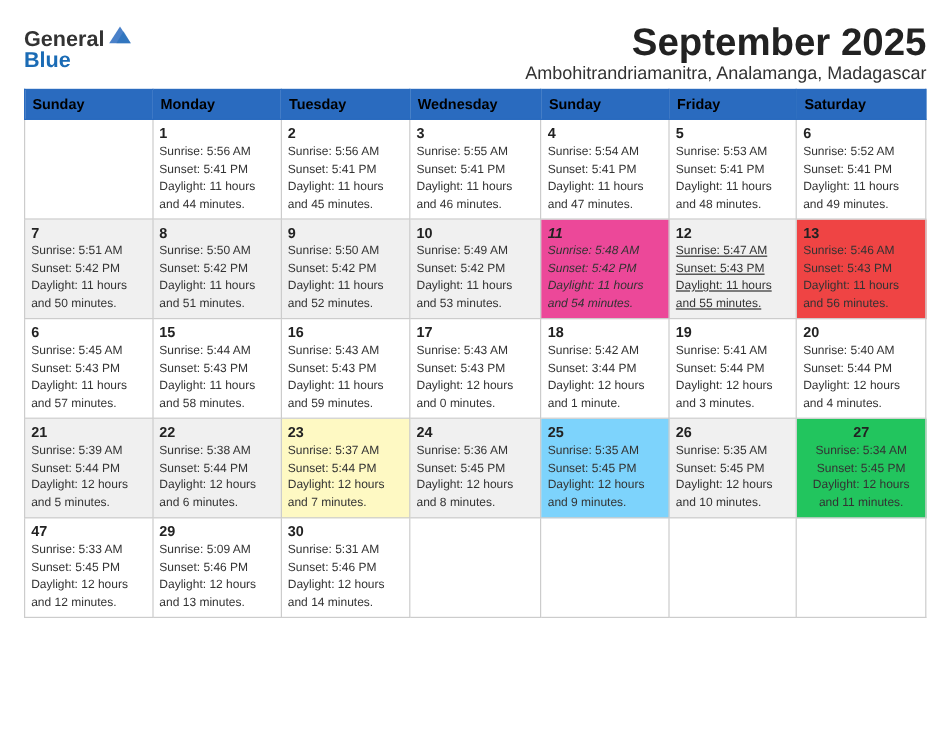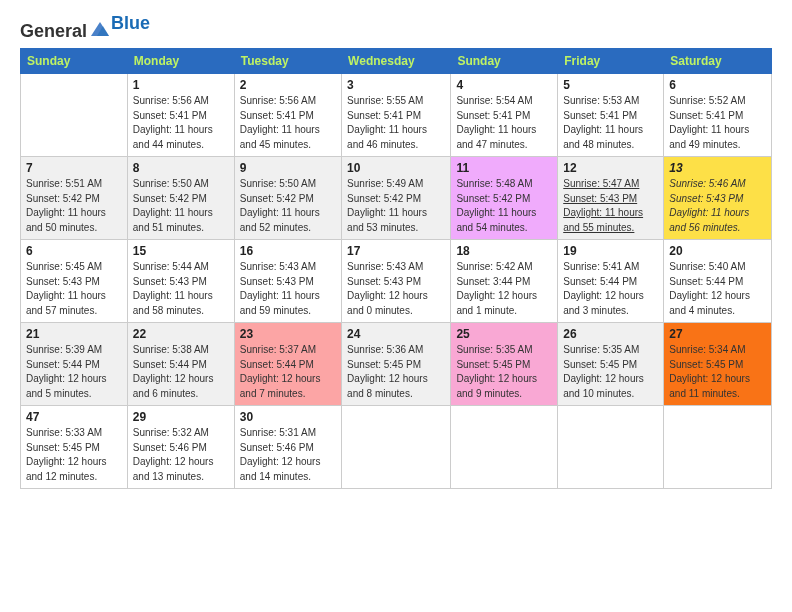--- a/index.html
+++ b/index.html
@@ -60,21 +60,21 @@
       color: #333;
       font-weight: normal;
     }
     .calendar-table {
       width: 100%;
       border-collapse: collapse;
       font-size: 11px;
     }
     .calendar-table th {
       background: #2a6bbf;
-      color: #bef264;
+      color: #000000;
       text-align: left;
       padding: 5px 6px;
       font-size: 12px;
       font-weight: bold;
       border: 1px solid #2a6bbf;
     }
     .calendar-table td {
       border: 1px solid #ccc;
       vertical-align: top;
       padding: 4px 5px;
@@ -101,32 +101,36 @@
     .empty-cell {
       background: #fff !important;
     }
   </style>
 </head>
 <body>
 
 <div class="page">
   <div class="header-row">
     <div class="logo">
-      <div style="display:flex;flex-direction:row;align-items:flex-start;">
+      <div style="display:flex;flex-direction:column;align-items:flex-start;">
         <div style="display:flex;align-items:center;">
           <span class="logo-text-general">General</span>
           <span class="logo-icon">
             <svg viewBox="0 0 22 22" xmlns="http://www.w3.org/2000/svg">
               <polygon points="2,18 11,4 20,18" fill="#2a6bbf" opacity="0.85"></polygon>
               <polygon points="8,18 14,8 20,18" fill="#1a6bb5" opacity="0.5"></polygon>
             </svg>
           </span>
         </div>
         <span class="logo-text-blue" style="margin-top:-4px;">Blue</span>
       </div>
+    </div>
+    <div class="title-block">
+      <div class="month-title">September 2025</div>
+      <div class="location-title">Ambohitrandriamanitra, Analamanga, Madagascar</div>
     </div>
   </div>
 
   <table class="calendar-table">
     <thead>
       <tr>
         <th>Sunday</th>
         <th>Monday</th>
         <th>Tuesday</th>
         <th>Wednesday</th>
@@ -203,35 +207,35 @@
 Daylight: 11 hours
 and 52 minutes.</div>
           </td>
           <td style="background: rgb(240, 240, 240);">
             <span class="day-number">10</span>
             <div class="day-info" style="white-space: pre-line;">Sunrise: 5:49 AM
 Sunset: 5:42 PM
 Daylight: 11 hours
 and 53 minutes.</div>
           </td>
-          <td style="background: #f0abfc;">
+          <td style="background: #ec4899; font-style: italic;">
             <span class="day-number">11</span>
             <div class="day-info" style="white-space: pre-line;">Sunrise: 5:48 AM
 Sunset: 5:42 PM
 Daylight: 11 hours
 and 54 minutes.</div>
           </td>
           <td style="background: rgb(240, 240, 240);">
             <span class="day-number">12</span>
             <div class="day-info" style="white-space: pre-line; text-decoration: underline;">Sunrise: 5:47 AM
 Sunset: 5:43 PM
 Daylight: 11 hours
 and 55 minutes.</div>
           </td>
-          <td style="background: #fde047; font-style: italic;">
+          <td style="background: #ef4444;">
             <span class="day-number">13</span>
             <div class="day-info" style="white-space: pre-line;">Sunrise: 5:46 AM
 Sunset: 5:43 PM
 Daylight: 11 hours
 and 56 minutes.</div>
           </td>
         </tr>
         <tr>
           <td>
             <span class="day-number">6</span>
@@ -291,67 +295,67 @@
 Daylight: 12 hours
 and 5 minutes.</div>
           </td>
           <td style="background: rgb(240, 240, 240);">
             <span class="day-number">22</span>
             <div class="day-info" style="white-space: pre-line;">Sunrise: 5:38 AM
 Sunset: 5:44 PM
 Daylight: 12 hours
 and 6 minutes.</div>
           </td>
-          <td style="background: #fca5a5;">
+          <td style="background: #fef9c3;">
             <span class="day-number">23</span>
             <div class="day-info" style="white-space: pre-line;">Sunrise: 5:37 AM
 Sunset: 5:44 PM
 Daylight: 12 hours
 and 7 minutes.</div>
           </td>
           <td style="background: rgb(240, 240, 240); margin-top: 17px;">
             <span class="day-number">24</span>
             <div class="day-info" style="white-space: pre-line;">Sunrise: 5:36 AM
 Sunset: 5:45 PM
 Daylight: 12 hours
 and 8 minutes.</div>
           </td>
-          <td style="background: #f9a8d4;">
+          <td style="background: #7dd3fc;">
             <span class="day-number">25</span>
             <div class="day-info" style="white-space: pre-line;">Sunrise: 5:35 AM
 Sunset: 5:45 PM
 Daylight: 12 hours
 and 9 minutes.</div>
           </td>
           <td style="background: rgb(240, 240, 240);">
             <span class="day-number">26</span>
             <div class="day-info" style="white-space: pre-line;">Sunrise: 5:35 AM
 Sunset: 5:45 PM
 Daylight: 12 hours
 and 10 minutes.</div>
           </td>
-          <td style="background: #f97316;">
+          <td style="background: #22c55e; text-align: center;">
             <span class="day-number">27</span>
             <div class="day-info" style="white-space: pre-line;">Sunrise: 5:34 AM
 Sunset: 5:45 PM
 Daylight: 12 hours
 and 11 minutes.</div>
           </td>
         </tr>
         <tr>
           <td>
             <span class="day-number">47</span>
             <div class="day-info" style="white-space: pre-line;">Sunrise: 5:33 AM
 Sunset: 5:45 PM
 Daylight: 12 hours
 and 12 minutes.</div>
           </td>
           <td>
             <span class="day-number">29</span>
-            <div class="day-info" style="white-space: pre-line;">Sunrise: 5:32 AM
+            <div class="day-info" style="white-space: pre-line;">Sunrise: 5:09 AM
 Sunset: 5:46 PM
 Daylight: 12 hours
 and 13 minutes.</div>
           </td>
           <td>
             <span class="day-number">30</span>
             <div class="day-info" style="white-space: pre-line;">Sunrise: 5:31 AM
 Sunset: 5:46 PM
 Daylight: 12 hours
 and 14 minutes.</div>

